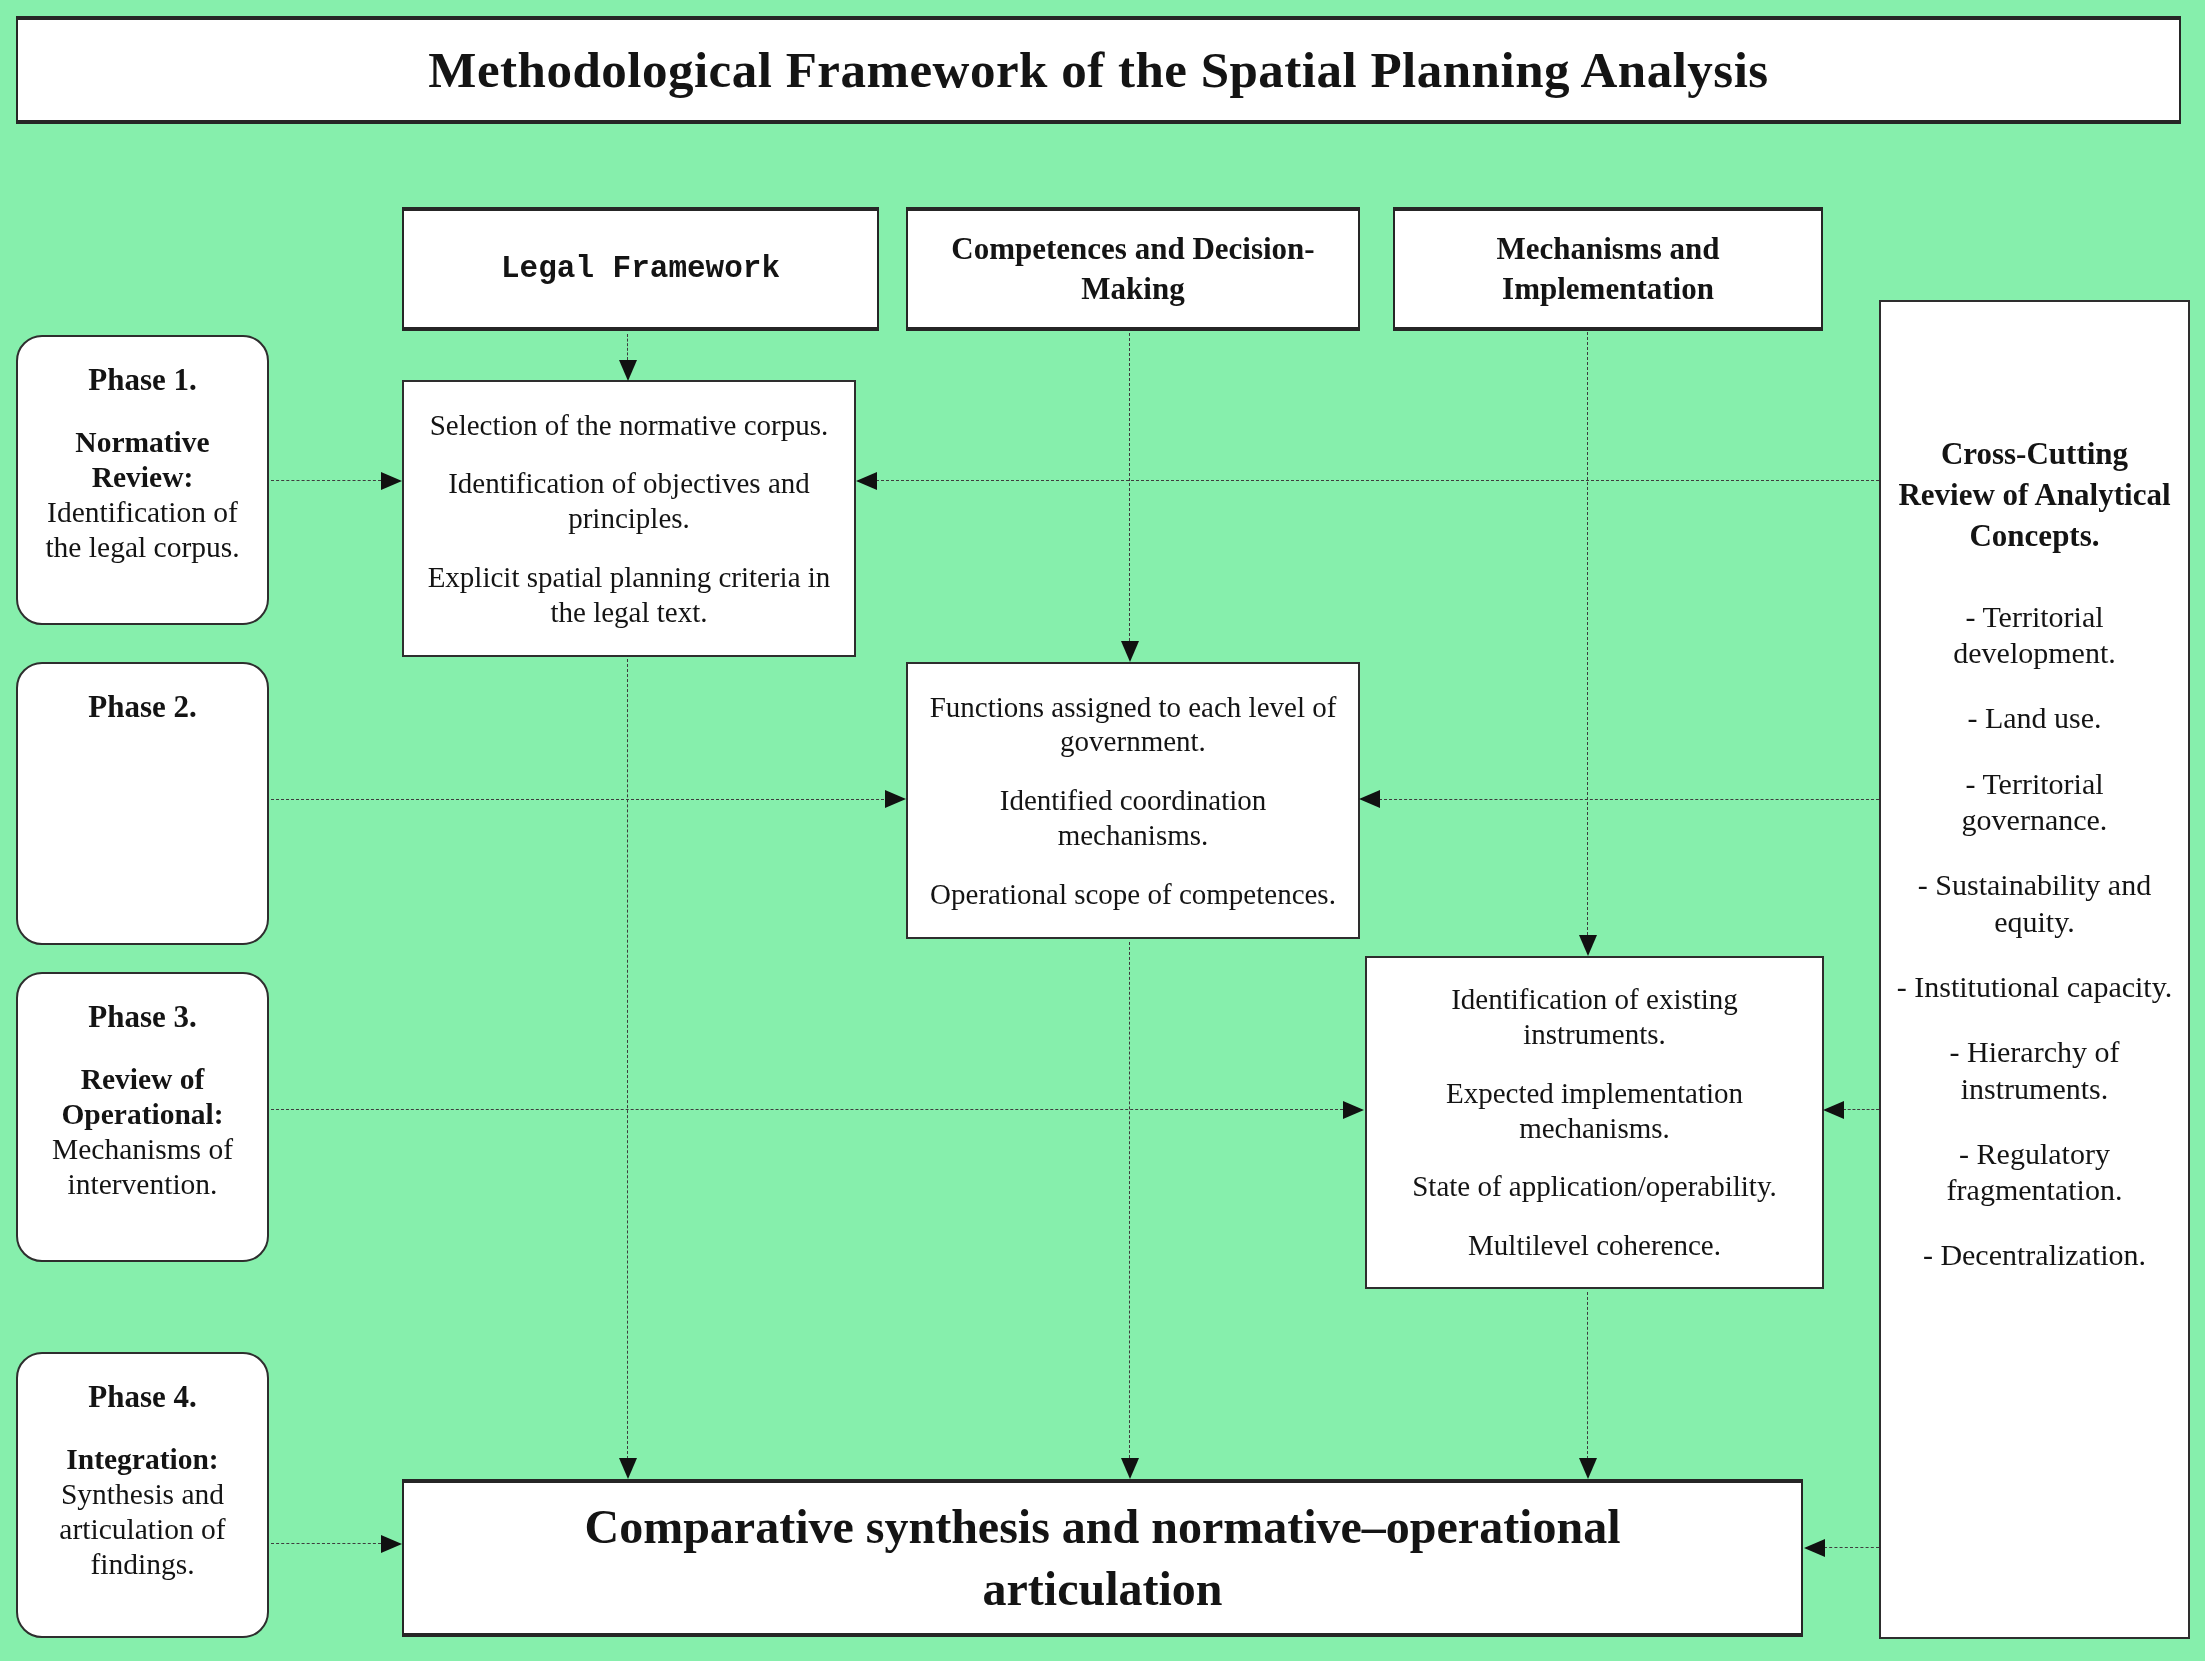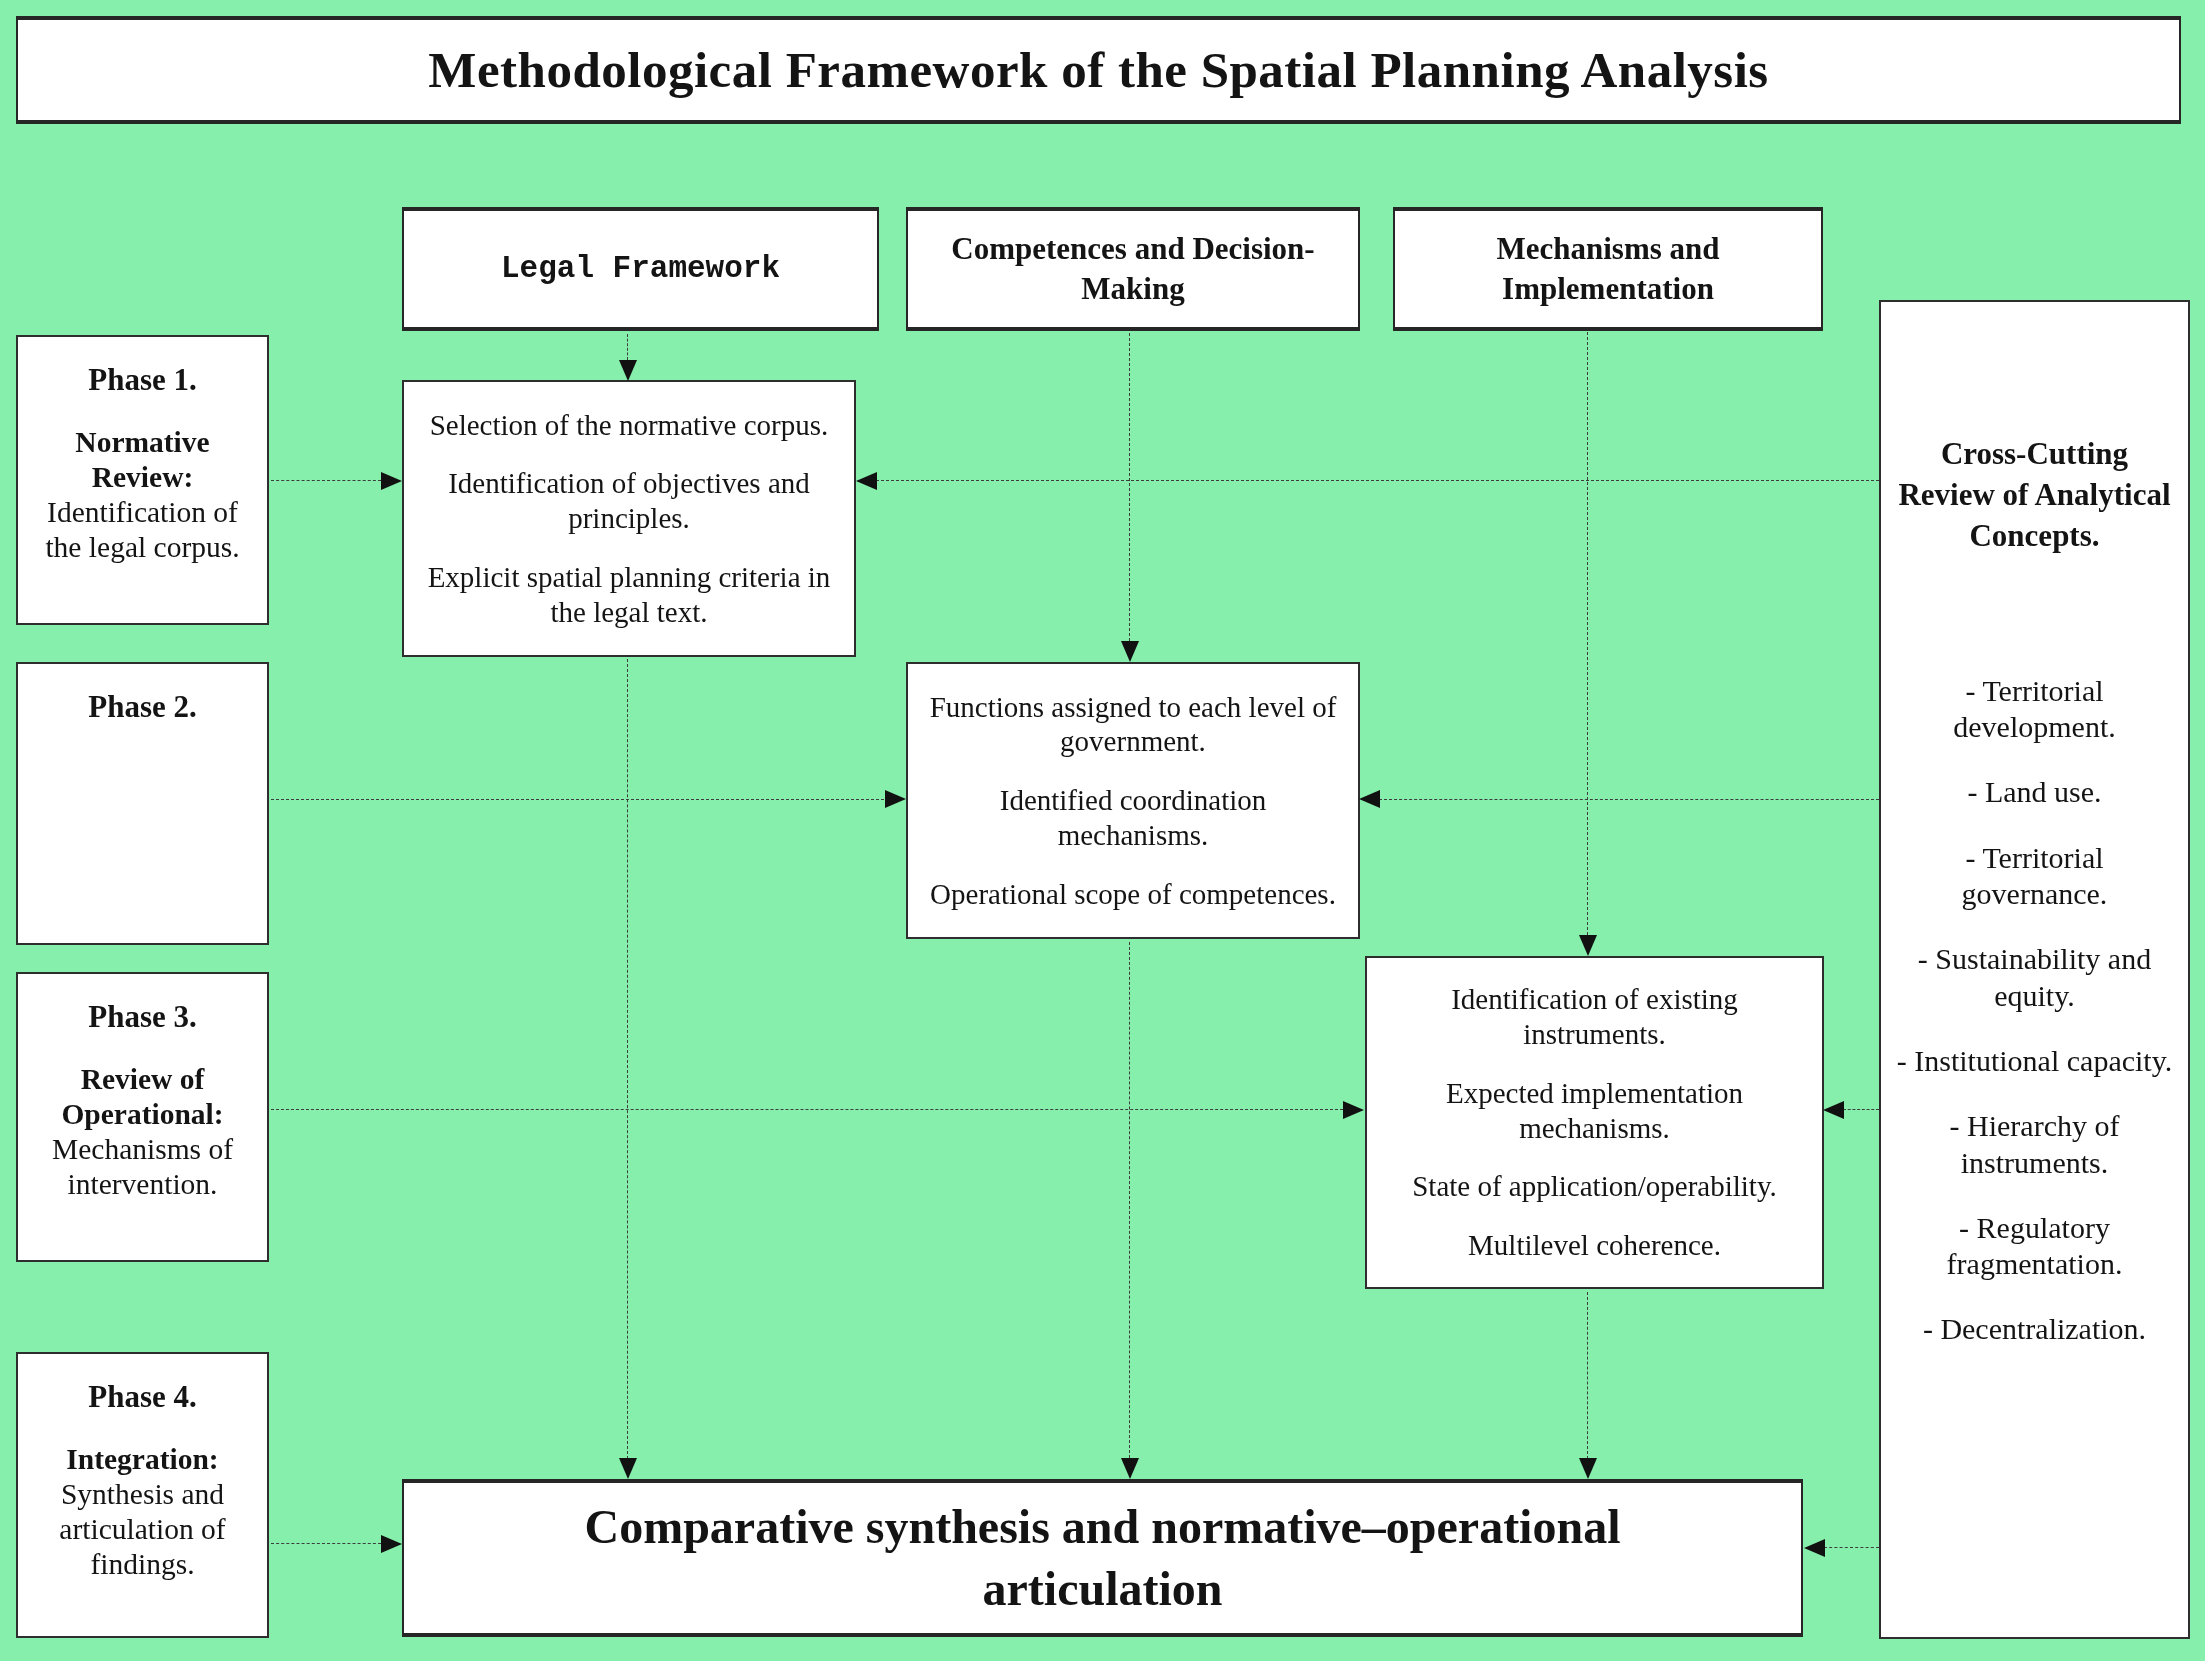--- a/index.html
+++ b/index.html
@@ -25,32 +25,32 @@
   .heavy { border-top-width: 4.7px; border-bottom-width: 4.7px; border-color: #262626; }
 
   .title-box { justify-content: center; }
   .title-box .t {
     font-size: 51px; font-weight: bold; letter-spacing: 0.5px;
   }
 
   .header-box { justify-content: center; }
   .header-box .t { font-size: 31px; font-weight: bold; line-height: 1.28; }
 
-  .phase-box { padding: 25px 14.8px; box-sizing: border-box; }
+  .phase-box { padding: 25px 14.8px; box-sizing: border-box; border-radius: 26px; }
   .phase-box h3 { margin: 0 0 27.4px 0; font-size: 31px; font-weight: bold; }
   .phase-box p  { margin: 0; font-size: 29.5px; line-height: 1.18; }
   .phase-box b  { font-weight: bold; }
 
   .detail-box { justify-content: center; padding: 16px 18px; box-sizing: border-box; }
   .detail-box p { margin: 0; font-size: 29px; line-height: 1.2; }
   .detail-box p + p { margin-top: 24px; }
 
   .sidebar-box { padding: 132px 12.7px 21px 12.7px; box-sizing: border-box; }
   .sidebar-box .sb-title { font-size: 31px; font-weight: bold; line-height: 1.32; }
-  .sidebar-list { margin-top: 116px; display: flex; flex-direction: column; gap: 28.5px; }
+  .sidebar-list { margin-top: 42px; display: flex; flex-direction: column; gap: 28.5px; }
   .sidebar-list .itm { font-size: 30px; line-height: 1.22; }
 
   .synthesis-box { justify-content: center; }
   .synthesis-box .t { font-size: 48px; font-weight: bold; line-height: 1.3; padding: 0 63px; }
 
   
   .vline { position: absolute; width: 0; border-left: 1.6px dashed #3d3d3d; }
   .hline { position: absolute; height: 0; border-top: 1.6px dashed #3d3d3d; }
   
   .head { position: absolute; width: 0; height: 0; }

